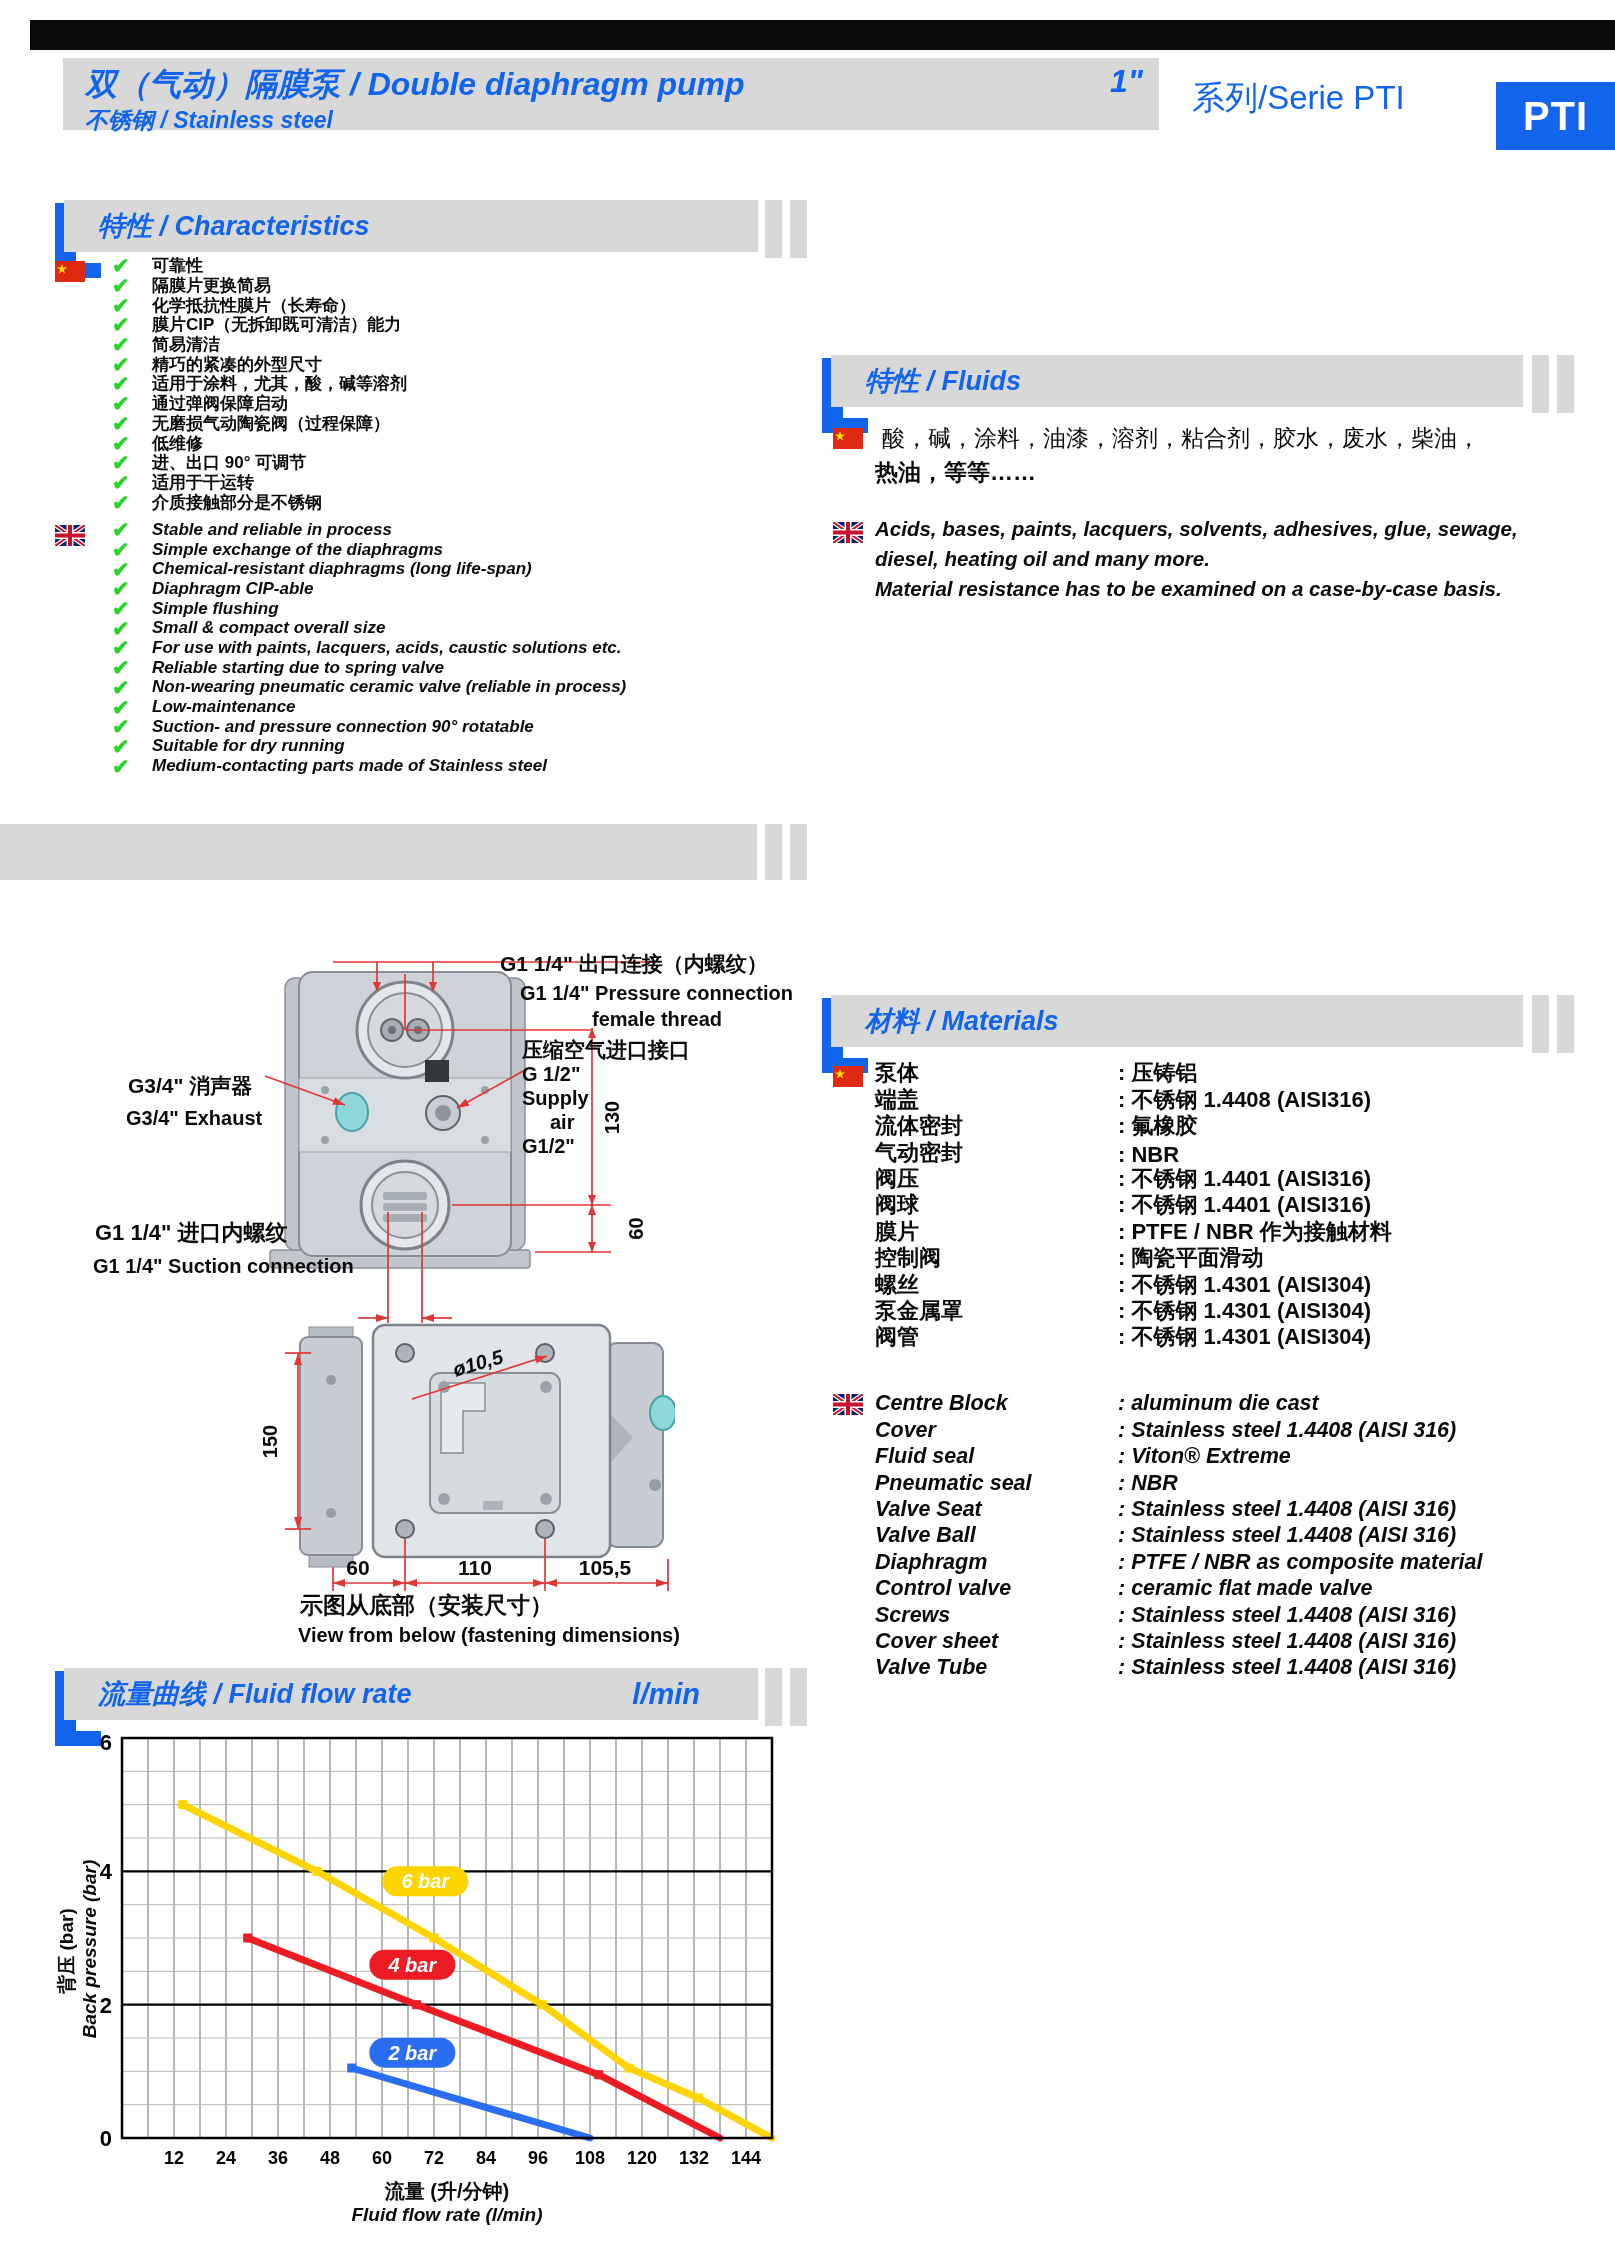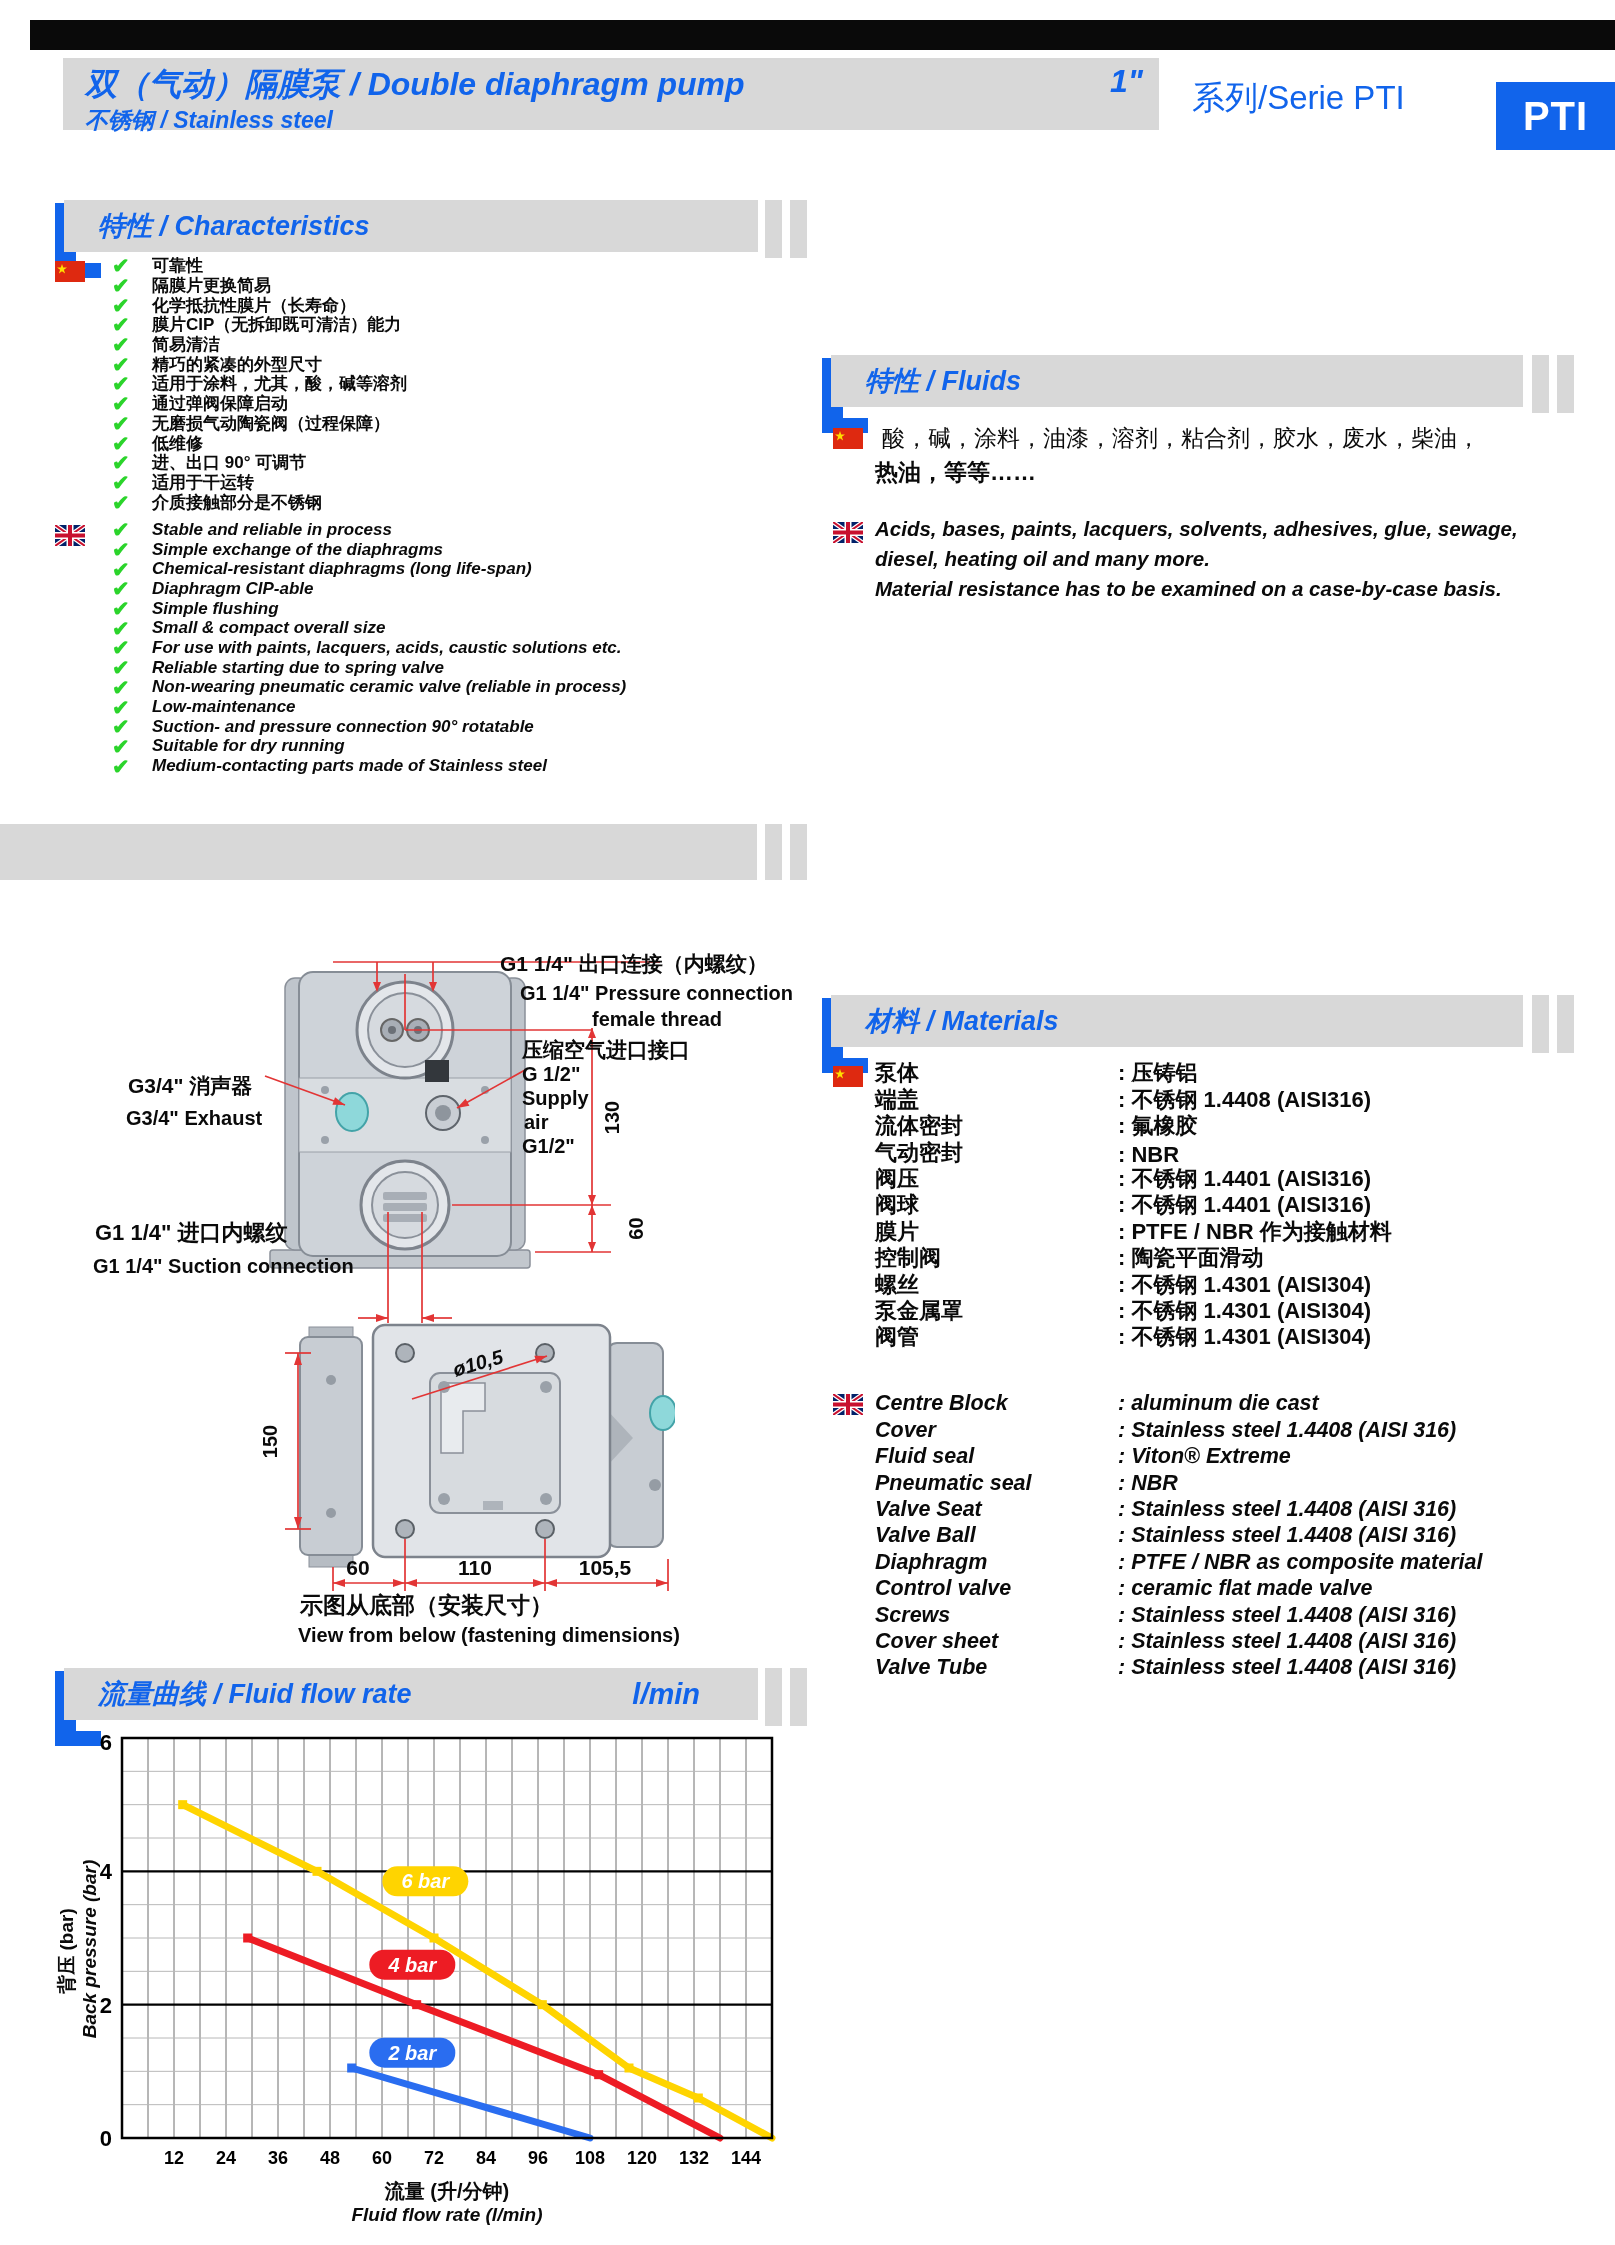--- a/index.html
+++ b/index.html
@@ -79,21 +79,21 @@
   #mat-en .ml,#mat-en .mv{font-style:italic;font-size:21.5px}
 
   
   .dlab{position:absolute;font-weight:bold;white-space:nowrap}
   #lbl-outlet-zh{left:500px;top:950px;font-size:21px}
   #lbl-outlet-en{left:520px;top:982px;font-size:20px}
   #lbl-outlet-en2{left:592px;top:1008px;font-size:20px}
   #lbl-air-zh{left:522px;top:1036px;font-size:21px}
   #lbl-air-size{left:522px;top:1063px;font-size:20px}
   #lbl-air-en1{left:522px;top:1087px;font-size:20px}
-  #lbl-air-en2{left:524px;top:1111px;font-size:20px}
+  #lbl-air-en2{left:550px;top:1111px;font-size:20px}
   #lbl-air-size2{left:522px;top:1135px;font-size:20px}
   #dim130{left:582px;top:1106px;width:60px;text-align:center;transform:rotate(-90deg);font-size:20px}
   #dim60f{left:606px;top:1217px;width:60px;text-align:center;transform:rotate(-90deg);font-size:20px}
   #lbl-exh-zh{left:128px;top:1072px;font-size:21px}
   #lbl-exh-en{left:126px;top:1107px;font-size:20px}
   #lbl-suc-zh{left:95px;top:1218px;font-size:22px}
   #lbl-suc-en{left:93px;top:1255px;font-size:20px}
   #dim150{left:240px;top:1430px;width:60px;text-align:center;transform:rotate(-90deg);font-size:20px}
   #dimb60{left:330px;top:1556px;width:56px;text-align:center;font-size:21px}
   #dimb110{left:442px;top:1556px;width:66px;text-align:center;font-size:21px}

